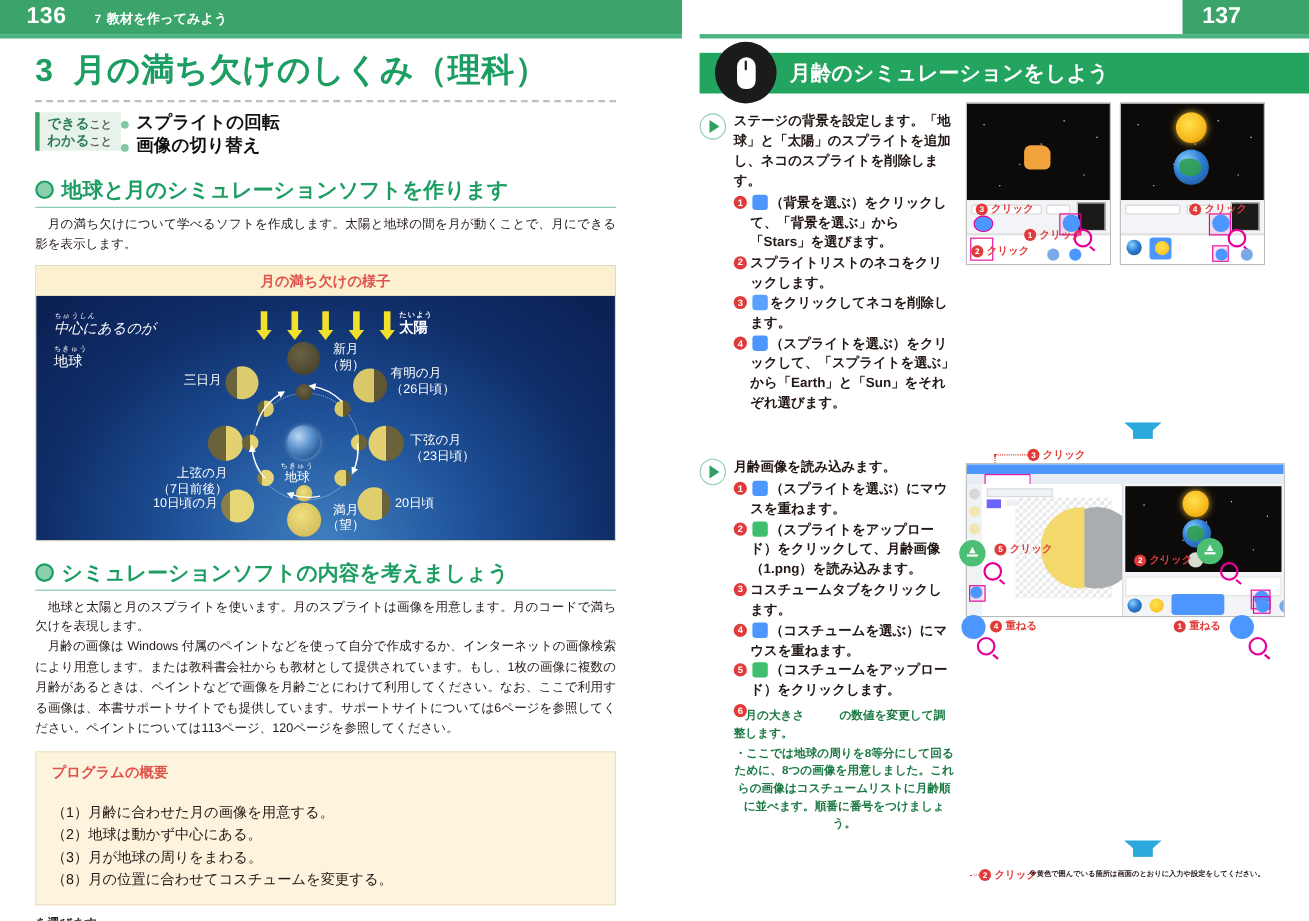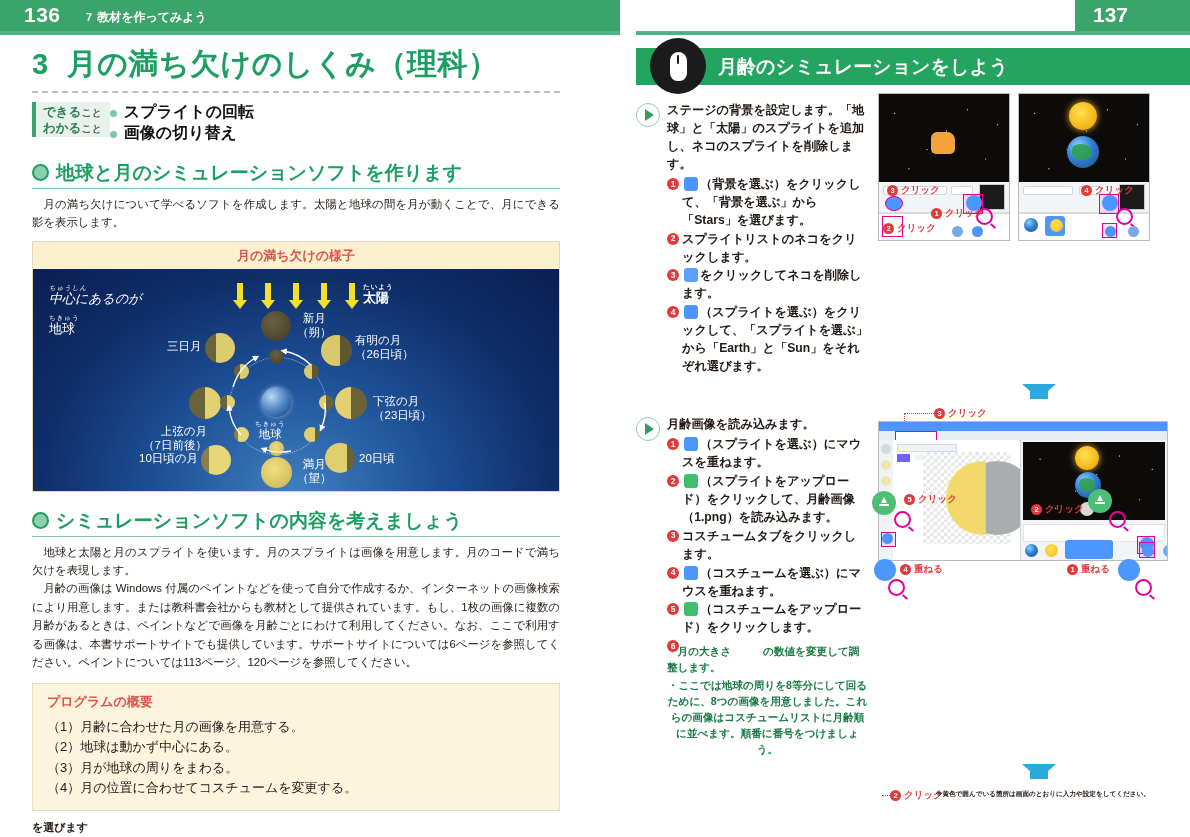--- a/index.html
+++ b/index.html
@@ -51,21 +51,21 @@
   .moon{position:absolute;border-radius:50%;}
   .sunarrow{position:absolute;width:6px;background:#f3e02a;}
   .sunarrow:after{content:"";position:absolute;left:-4px;bottom:-8px;border-left:7px solid transparent;border-right:7px solid transparent;border-top:9px solid #f3e02a;}
   .orbit{position:absolute;border:1px dotted rgba(255,255,255,.55);border-radius:50%;}
   .earth{position:absolute;border-radius:50%;background:
       radial-gradient(circle at 35% 32%, #bcd8f2 0%, #5f94cf 40%, #2b5f9c 75%, #17355e 100%);
       box-shadow:0 0 5px rgba(255,255,255,.45);}
 
   
   .prog{margin-top:11px;background:#fdf4de;border:1px solid #eadfbd;padding:9px 14px 11px;}
-  .prog .t{color:#e0534c;font-size:13px;font-weight:bold;margin-bottom:6px;}
+  .prog .t{color:#e0534c;font-size:13px;font-weight:bold;margin-bottom:18px;}
   .prog .l{font-size:13px;line-height:1.58;color:#231815;}
 
   
   .pngs-title{margin-top:9px;font-size:11px;font-weight:bold;}
 
   
   .rcol{position:absolute;left:636px;top:48px;width:554px;}
   .greenbar{position:relative;height:37px;background:#24a55f;display:flex;align-items:center;}
   .mouse{position:absolute;left:14px;top:-10px;width:56px;height:56px;border-radius:50%;background:#1b1b1b;display:flex;align-items:center;justify-content:center;}
   .mouse .m{width:17px;height:29px;border-radius:9px 9px 8px 8px;background:#fff;position:relative;}
@@ -275,21 +275,21 @@
     <div class="body-txt">
       <p class="indent">地球と太陽と月のスプライトを使います。月のスプライトは画像を用意します。月のコードで満ち欠けを表現します。</p>
       <p class="indent">月齢の画像は Windows 付属のペイントなどを使って自分で作成するか、インターネットの画像検索により用意します。または教科書会社からも教材として提供されています。もし、1枚の画像に複数の月齢があるときは、ペイントなどで画像を月齢ごとにわけて利用してください。なお、ここで利用する画像は、本書サポートサイトでも提供しています。サポートサイトについては6ページを参照してください。ペイントについては113ページ、120ページを参照してください。</p>
     </div>
 
     <div class="prog">
       <div class="t">プログラムの概要</div>
       <div class="l">（1）月齢に合わせた月の画像を用意する。</div>
       <div class="l">（2）地球は動かず中心にある。</div>
       <div class="l">（3）月が地球の周りをまわる。</div>
-      <div class="l">（4）月の位置に合わせてコスチュームを変更する。</div>
+      <div class="l">（8）月の位置に合わせてコスチュームを変更する。</div>
     </div>
 
     <div class="pngs-title">を選びます</div>
 
   </div>
 
   <div class="rcol">
 
     <div class="greenbar">
       <div class="mouse">

